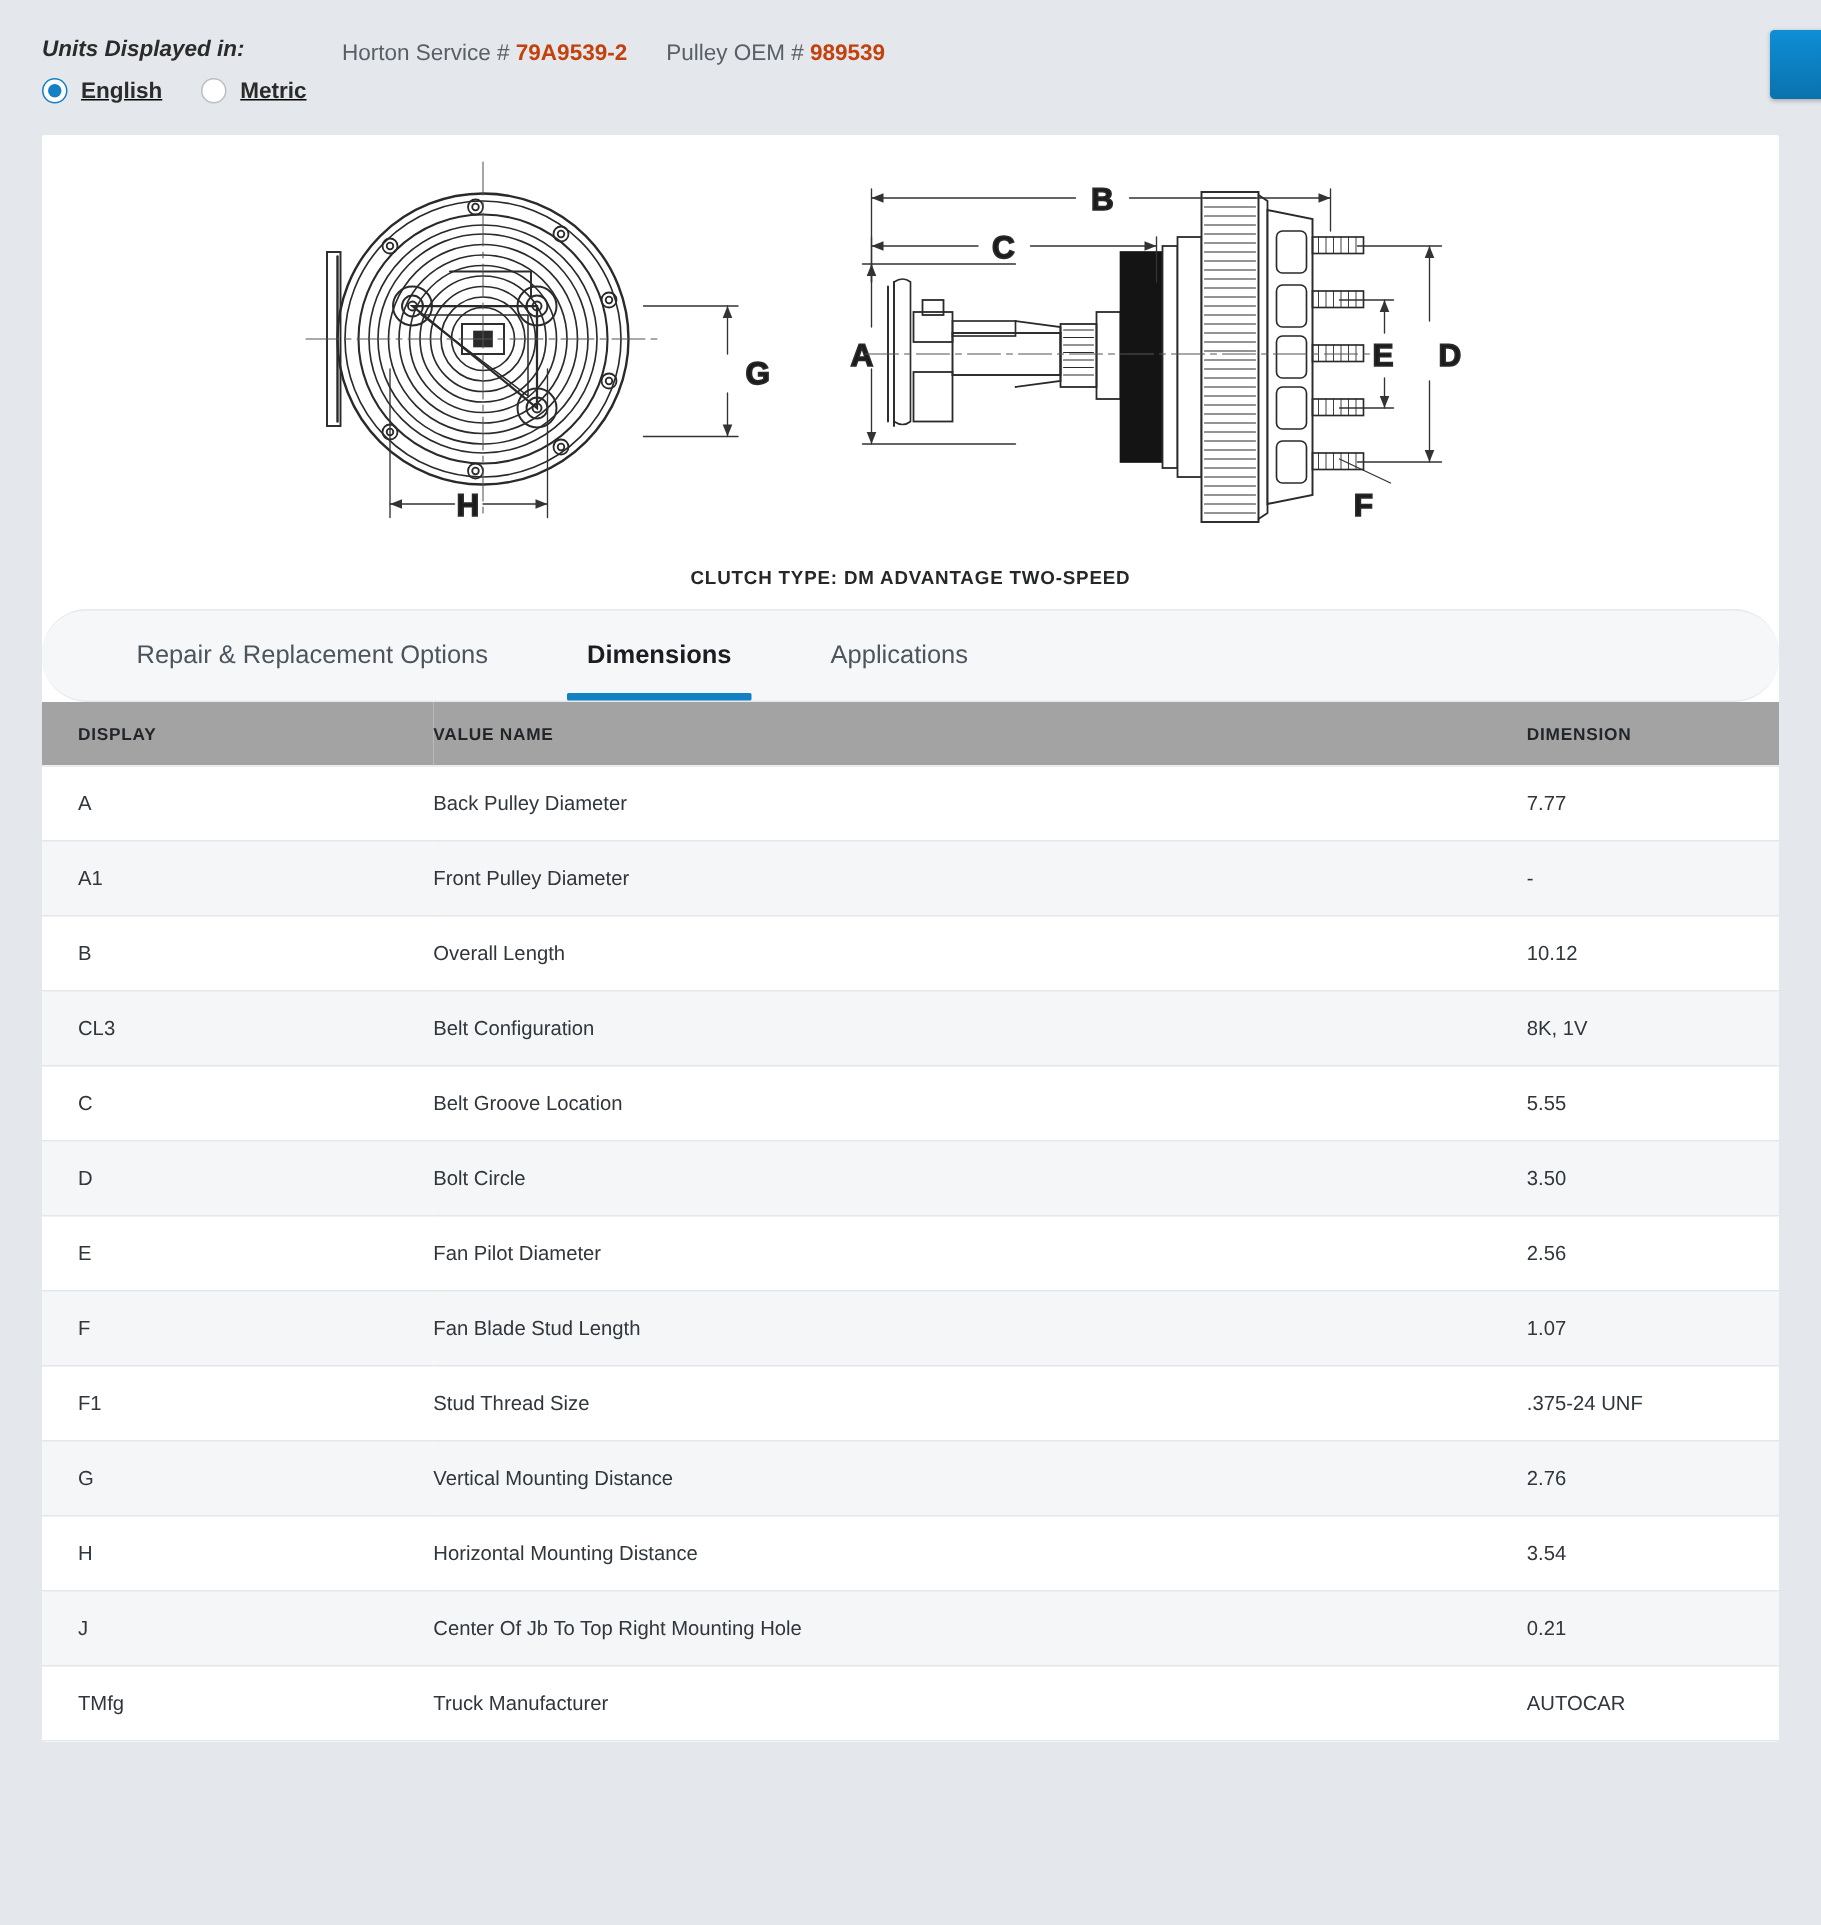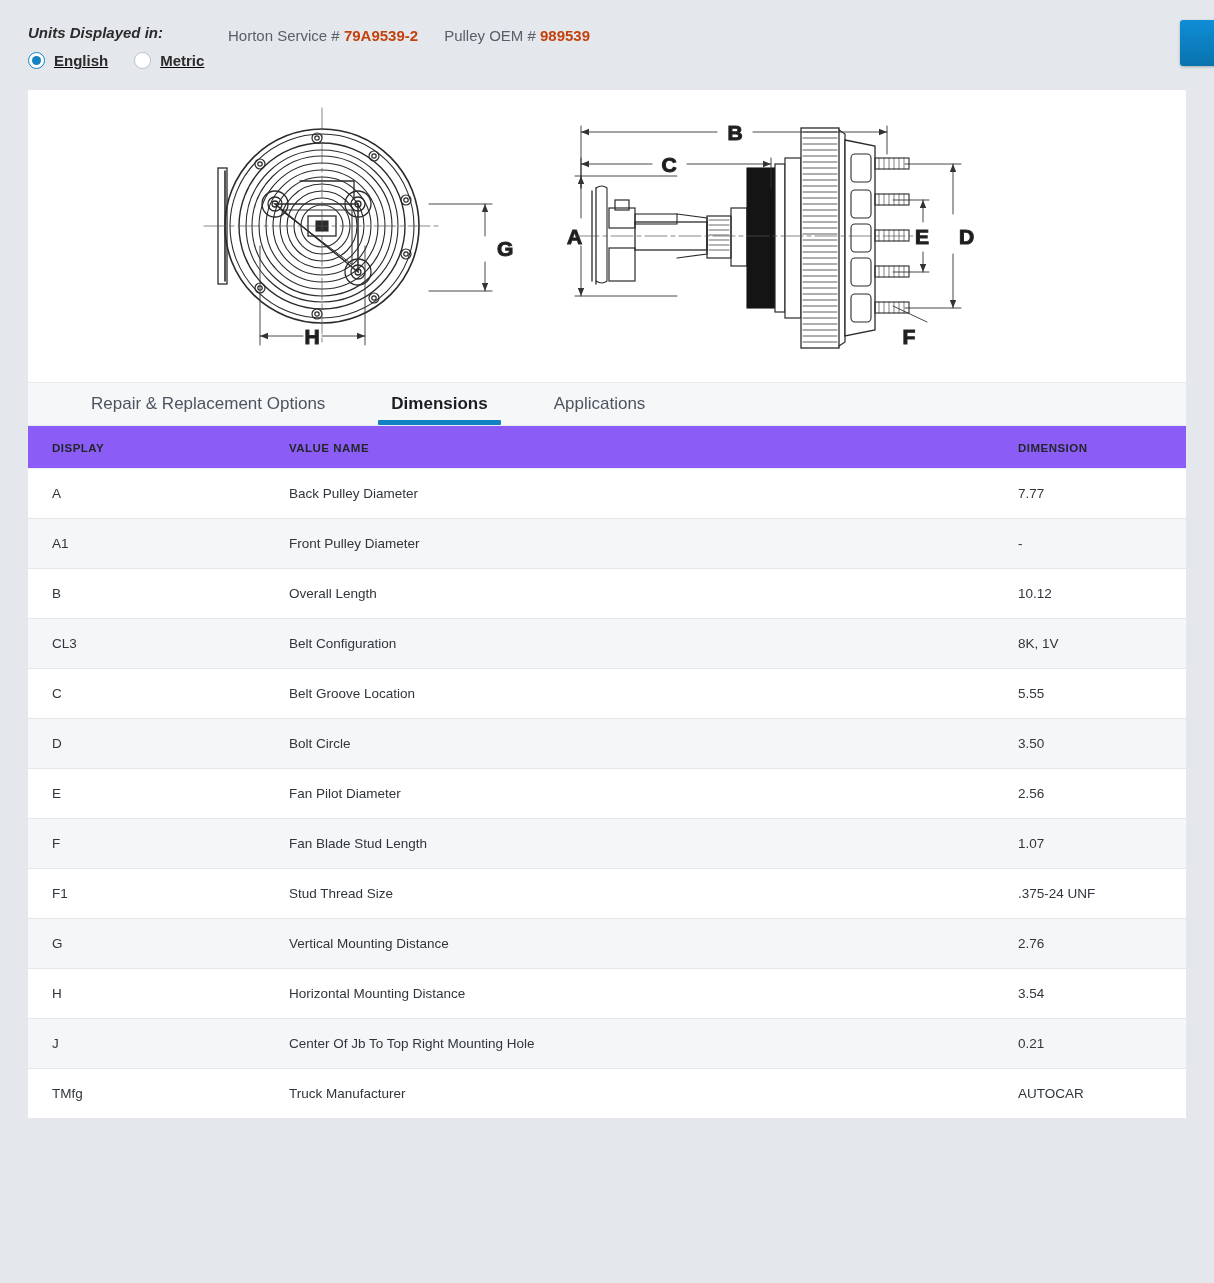--- a/index.html
+++ b/index.html
@@ -138,22 +138,23 @@
     margin-top: 10px;
   }
 
   
   .tabs {
     display: flex;
     align-items: stretch;
     background: #f6f7f9;
     border-top: 1px solid #e7e9ec;
     border-bottom: 1px solid #e7e9ec;
-    height: 44px;
+    height: 62px;
     padding-left: 30px;
+    border-radius: 30px;
   }
   .tab {
     position: relative;
     display: flex;
     align-items: center;
     padding: 0 33px;
     font-size: 17px;
     color: #4c555e;
     cursor: pointer;
     white-space: nowrap;
@@ -179,21 +180,21 @@
     border-collapse: collapse;
     background: #ffffff;
   }
   table.dim-table th {
     text-align: left;
     font-size: 11.5px;
     font-weight: bold;
     letter-spacing: 0.5px;
     color: #22262a;
     padding: 16px 0 14px 0;
-    background: #8b5cf6;
+    background: #a3a3a3;
     border-bottom: 1px solid #eceef1;
   }
   table.dim-table td {
     font-size: 13.5px;
     color: #30363c;
     padding: 17px 0 17px 0;
     border-bottom: 1px solid #e3e7eb;
   }
   table.dim-table tbody tr:nth-child(even) td {
     background: #f4f6f8;
@@ -510,20 +511,21 @@
             </g>
             <text x="358" y="148" font-family="Liberation Sans, sans-serif" font-size="21" font-weight="bold" fill="#1b1b1b">E</text>
 
             <path d="M 370,226 L 336,210" stroke-width="0.9" stroke="#333"></path>
             <text x="352" y="248" font-family="Liberation Sans, sans-serif" font-size="21" font-weight="bold" fill="#1b1b1b" text-anchor="middle">F</text>
 
           </g>
         </g>
       </svg>
 
+      <div class="clutch-caption">CLUTCH TYPE: DM ADVANTAGE TWO-SPEED</div>
     </div>
 
     <div class="tabs">
       <div class="tab">Repair &amp; Replacement Options</div>
       <div class="tab active">Dimensions</div>
       <div class="tab">Applications</div>
     </div>
 
     <table class="dim-table">
       <thead>

